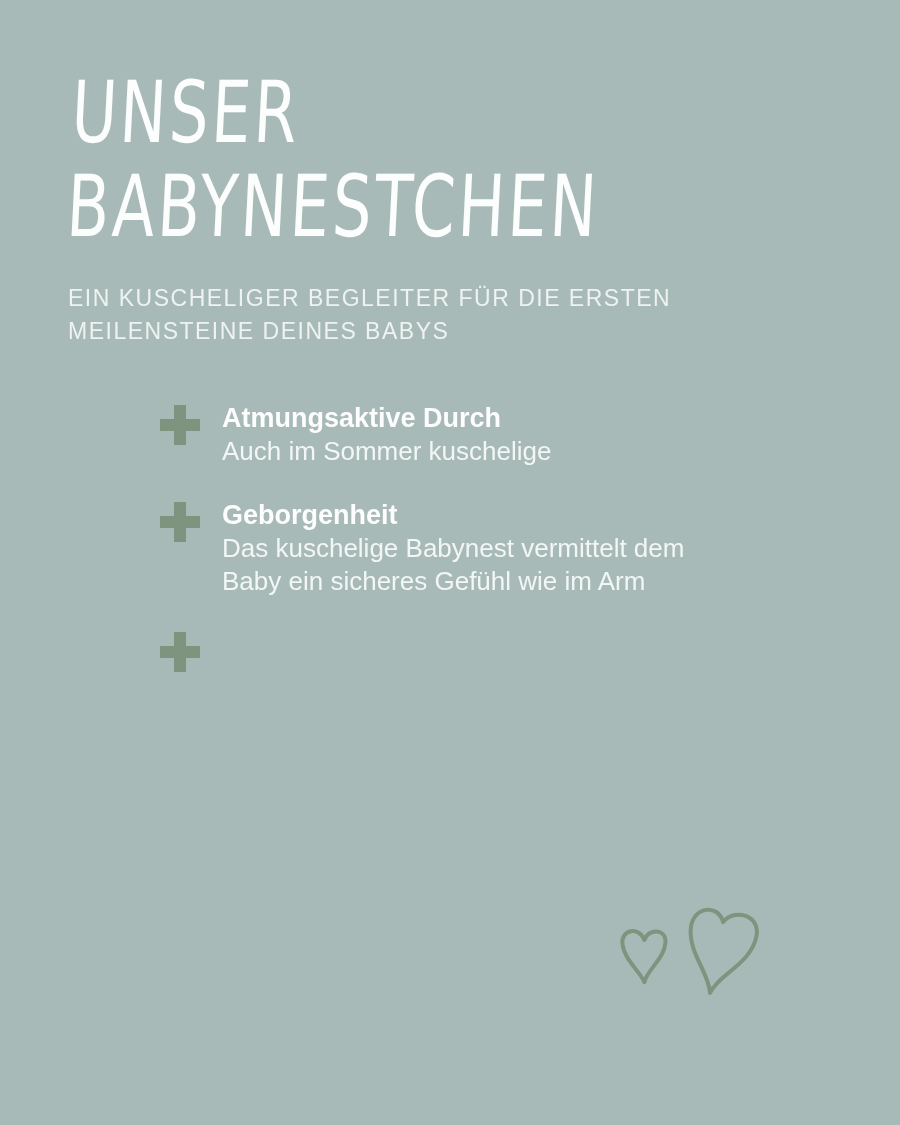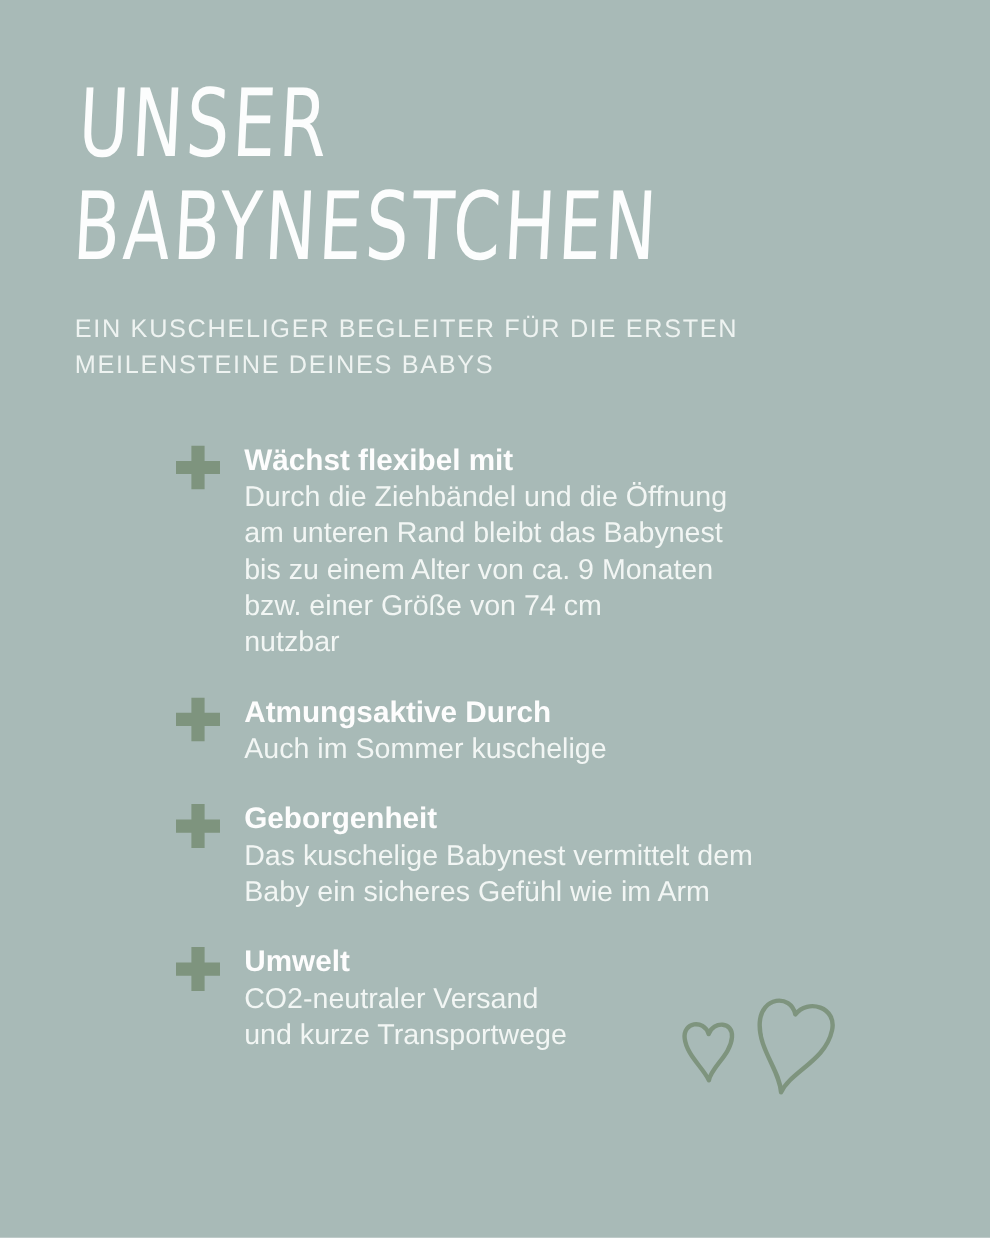--- a/index.html
+++ b/index.html
@@ -89,35 +89,20 @@
 <div class="canvas">
 
   <h1 class="title">UNSER
 BABYNESTCHEN</h1>
 
   <p class="subtitle">EIN KUSCHELIGER BEGLEITER FÜR DIE ERSTEN
 MEILENSTEINE DEINES BABYS</p>
 
   <ul class="features">
 
-    <li class="feature">
-      <span class="plus">
-        <svg viewBox="0 0 40 40">
-            <path d="M14 0 H26 V14 H40 V26 H26 V40 H14 V26 H0 V14 H14 Z" fill="#7e947e"></path>
-          </svg>
-      </span>
-      <div class="f-text">
-        <div class="f-heading">Wächst flexibel mit</div>
-        <div class="f-body">Durch die Ziehbändel und die Öffnung
-am unteren Rand bleibt das Babynest
-bis zu einem Alter von ca. 9 Monaten
-bzw. einer Größe von 74 cm
-nutzbar</div>
-      </div>
-    </li>
 
     <li class="feature">
       <span class="plus">
         <svg viewBox="0 0 40 40">
             <path d="M14 0 H26 V14 H40 V26 H26 V40 H14 V26 H0 V14 H14 Z" fill="#7e947e"></path>
           </svg>
       </span>
       <div class="f-text">
         <div class="f-heading">Atmungsaktive Durch</div>
         <div class="f-body">Auch im Sommer kuschelige</div>
@@ -137,25 +122,20 @@
       </div>
     </li>
 
 
     <li class="feature">
       <span class="plus">
         <svg viewBox="0 0 40 40">
             <path d="M14 0 H26 V14 H40 V26 H26 V40 H14 V26 H0 V14 H14 Z" fill="#7e947e"></path>
           </svg>
       </span>
-      <div class="f-text">
-        <div class="f-heading">Umwelt</div>
-        <div class="f-body">CO2-neutraler Versand
-und kurze Transportwege</div>
-      </div>
     </li>
 
   </ul>
 
   <div class="hearts">
     <svg viewBox="0 0 180 115">
       <g fill="none" stroke="#7e947e" stroke-width="4" stroke-linecap="round" stroke-linejoin="round">
         <path transform="rotate(-3 44 58)" d="M45 44 C41 30 22 32 23 47 C24 62 38 74 43 86 C46 74 64 64 66 48 C68 34 50 32 45 44"></path>
         <path transform="rotate(8 120 55)" d="M119 26 C112 8 86 14 88 38 C90 62 112 78 116 98 C122 78 152 64 154 36 C156 14 128 10 119 26"></path>
       </g>

